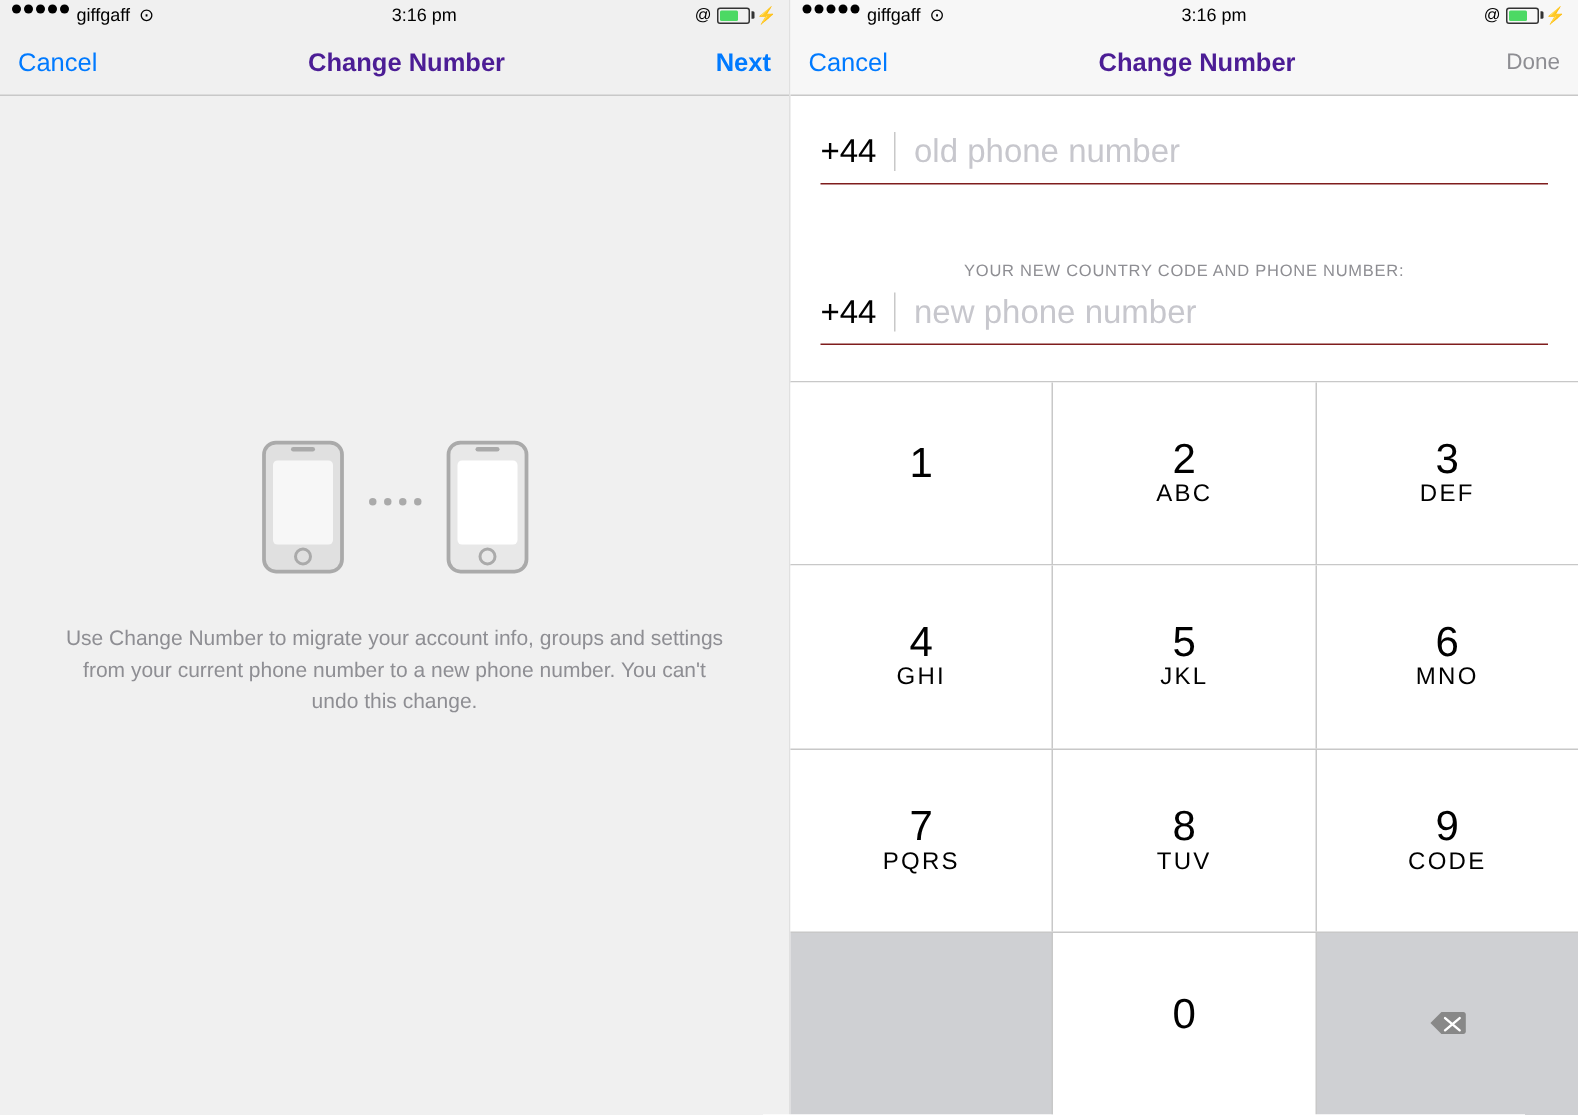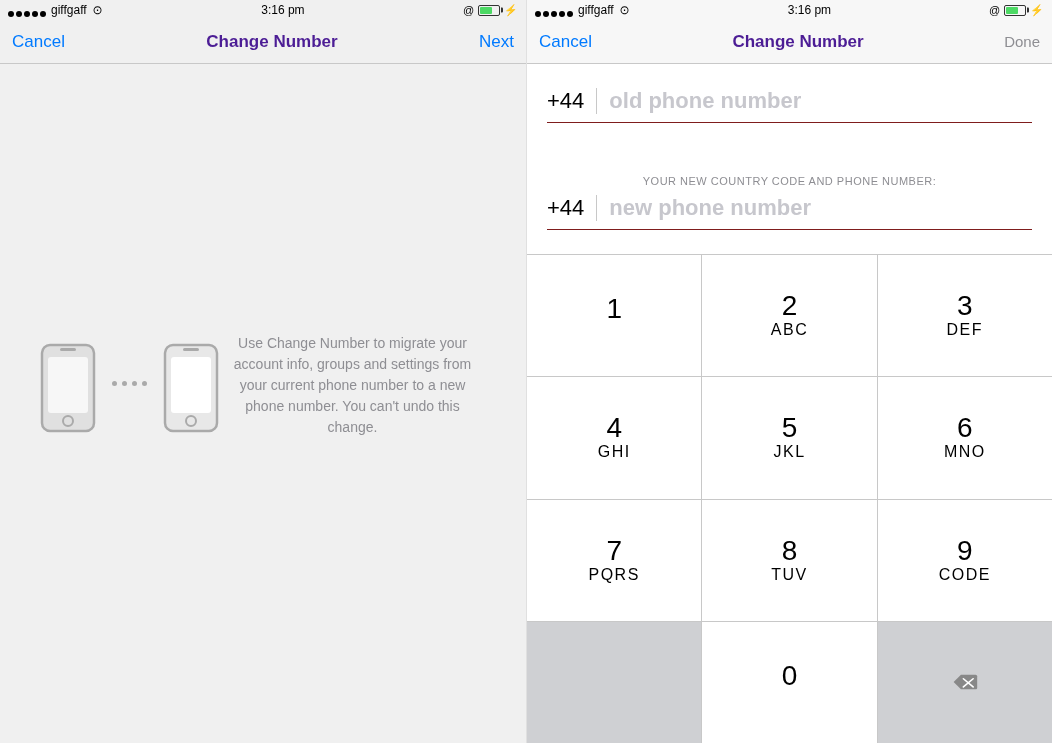--- a/index.html
+++ b/index.html
@@ -27,21 +27,21 @@
       display: flex;
       align-items: center;
       justify-content: space-between;
       padding: 0 8px;
       font-size: 12px;
       font-weight: 500;
     }
 
     .status-bar-left {
       display: flex;
-      align-items: flex-end;
+      align-items: flex-start;
       gap: 3px;
     }
 
     .signal-dots {
       display: flex;
       gap: 2px;
       margin-right: 2px;
     }
 
     .signal-dot {
@@ -116,27 +116,27 @@
 
     .nav-title {
       font-size: 17px;
       font-weight: 600;
       color: #4c1d95;
     }
 
     .nav-next {
       color: #007aff;
       font-size: 17px;
-      font-weight: 400;
+      font-weight: 700;
     }
 
     .left-content {
       flex: 1;
       display: flex;
-      flex-direction: row;
+      flex-direction: column;
       align-items: center;
       justify-content: center;
       padding: 20px 40px;
     }
 
     .phones-illustration {
       display: flex;
       align-items: center;
       gap: 16px;
       margin-bottom: 32px;
@@ -226,21 +226,21 @@
       font-weight: 300;
       padding-right: 12px;
       border-right: 1px solid #c8c8c8;
       margin-right: 12px;
       min-width: 48px;
     }
 
     .phone-placeholder {
       font-size: 22px;
       color: #c7c7cd;
-      font-weight: 700;
+      font-weight: 400;
       flex: 1;
     }
 
     .section-divider {
       height: 24px;
     }
 
     
     .numpad {
       flex: 1;

